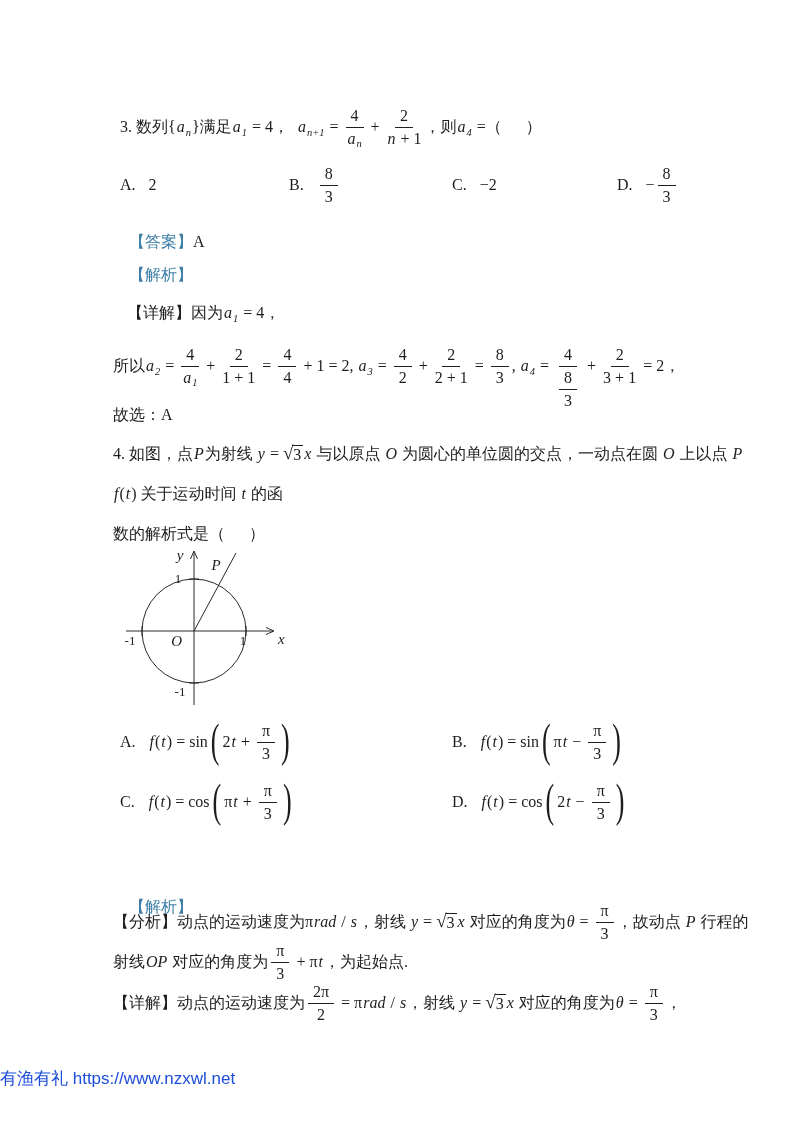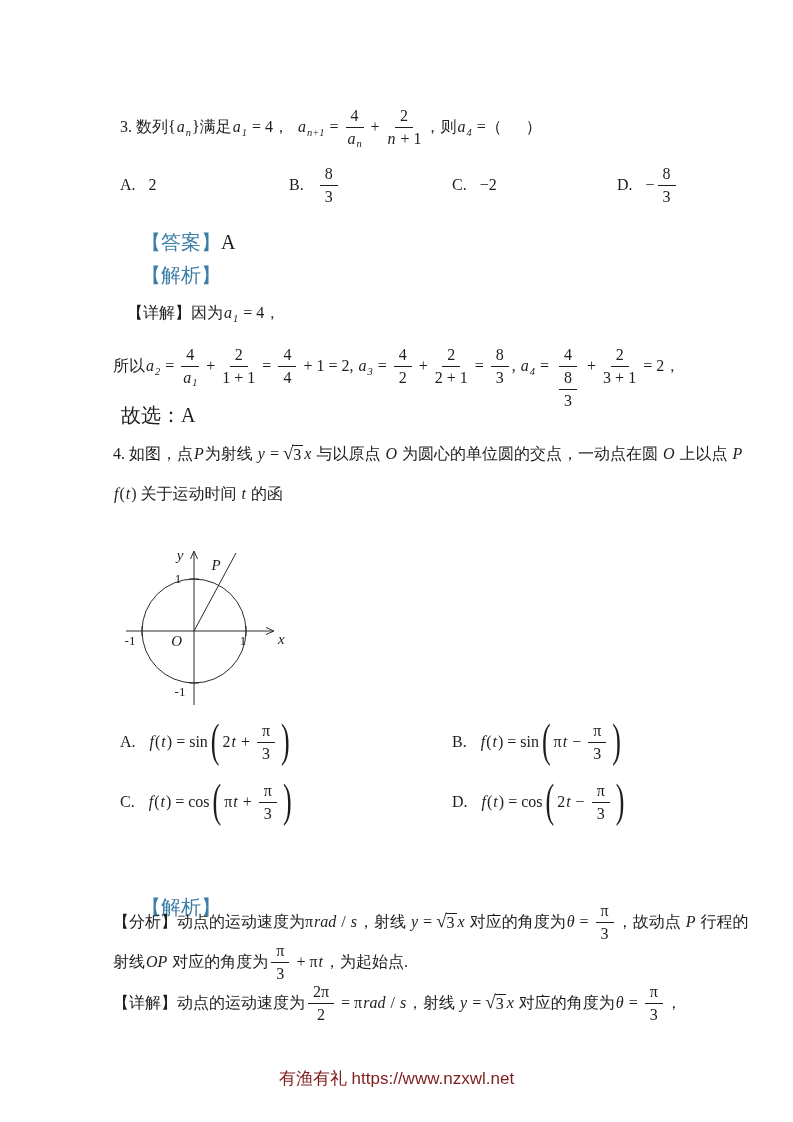--- a/index.html
+++ b/index.html
@@ -1,19 +1,19 @@
 <!DOCTYPE html>
 <html><head>
 <meta charset="utf-8">
 <style>
   html,body{margin:0;padding:0;background:#ffffff;}
   .page{position:relative;width:793px;height:1122px;background:#fff;overflow:hidden;
         font-family:"Liberation Serif","DejaVu Serif",serif;color:#1d1d1d;}
   
-  .textline{position:absolute;left:121px;font-size:20px;white-space:pre;line-height:22px;}
+  .textline{position:absolute;left:113px;font-size:16px;white-space:pre;line-height:22px;}
   .tag{color:#3d7ea6;}
   
   .mline{position:absolute;display:flex;align-items:center;white-space:pre;font-size:16px;justify-content:center;}
   .mtxt{font-family:"Liberation Serif","DejaVu Serif",serif;}
   .mi{font-style:italic;padding:0 1px;font-family:"Liberation Serif","DejaVu Serif",serif;}
   .msub{font-style:italic;font-size:10.5px;position:relative;top:5px;margin-right:1px;}
   .frac{display:inline-flex;flex-direction:column;align-items:center;margin:0 3px;line-height:1.25;}
   .frac .num{display:flex;justify-content:center;align-items:center;white-space:pre;
              padding:0 5px 1px;border-bottom:1px solid #1d1d1d;}
   .frac .den{display:flex;justify-content:center;align-items:center;white-space:pre;padding-top:1px;}
@@ -26,22 +26,22 @@
   
   .optrow{position:absolute;left:0;top:0;width:793px;}
   .opt{position:absolute;display:flex;align-items:center;white-space:pre;font-size:16px;}
   .olabel{margin-right:13px;font-family:"Liberation Serif","DejaVu Serif",serif;}
   
   .diagram{position:absolute;left:112px;top:543px;}
   .diagram text{font-family:"Liberation Serif","DejaVu Serif",serif;fill:#222;}
   .dlab{font-style:italic;font-size:15px;}
   .dnum{font-size:13px;}
   
-  .footer{position:absolute;top:1067px;left:0;width:793px;text-align:center;
-          font-family:"Liberation Sans","DejaVu Sans",sans-serif;font-size:17px;color:#7f1d1d;}
+  .footer{position:absolute;top:1067px;left:0;width:793px;text-align:left;
+          font-family:"Liberation Sans","DejaVu Sans",sans-serif;font-size:17px;color:#1d4ed8;}
 </style>
 </head>
 <body>
 
 <div class="page">
 
   <div class="mline" style="left:120px;top:96px;height:62px;"><span class="mtxt">3. 数列</span><span class="mtxt">{</span><span class="mi">a</span><span class="msub">n</span><span class="mtxt">}</span><span class="mtxt">满足</span><span class="mi">a</span><span class="msub">1</span><span class="mtxt"> = 4，  </span><span class="mi">a</span><span class="msub">n+1</span><span class="mtxt"> = </span><span class="frac"><span class="num"><span class="mtxt">4</span></span><span class="den"><span class="mi">a</span><span class="msub">n</span></span></span><span class="mtxt"> + </span><span class="frac"><span class="num"><span class="mtxt">2</span></span><span class="den"><span class="mi">n</span><span class="mtxt"> + 1</span></span></span><span class="mtxt">，则</span><span class="mi">a</span><span class="msub">4</span><span class="mtxt"> =（      ）</span></div>
 
   <div class="optrow" style="top:161px;height:48px;">
     <div class="opt" style="left:120px;top:0;height:48px;">
@@ -67,20 +67,21 @@
   </div>
   <div class="textline" style="top:242px;">
     <span class="tag">【解析】</span>
   </div>
   <div class="mline" style="left:113px;top:300px;height:26px;margin-left:14px;"><span class="mtxt">【详解】因为</span><span class="mi">a</span><span class="msub">1</span><span class="mtxt"> = 4，</span></div>
   <div class="mline" style="left:113px;top:331px;height:70px;"><span class="mtxt">所以</span><span class="mi">a</span><span class="msub">2</span><span class="mtxt"> = </span><span class="frac"><span class="num"><span class="mtxt">4</span></span><span class="den"><span class="mi">a</span><span class="msub">1</span></span></span><span class="mtxt"> + </span><span class="frac"><span class="num"><span class="mtxt">2</span></span><span class="den"><span class="mtxt">1 + 1</span></span></span><span class="mtxt"> = </span><span class="frac"><span class="num"><span class="mtxt">4</span></span><span class="den"><span class="mtxt">4</span></span></span><span class="mtxt"> + 1 = 2, </span><span class="mi">a</span><span class="msub">3</span><span class="mtxt"> = </span><span class="frac"><span class="num"><span class="mtxt">4</span></span><span class="den"><span class="mtxt">2</span></span></span><span class="mtxt"> + </span><span class="frac"><span class="num"><span class="mtxt">2</span></span><span class="den"><span class="mtxt">2 + 1</span></span></span><span class="mtxt"> = </span><span class="frac"><span class="num"><span class="mtxt">8</span></span><span class="den"><span class="mtxt">3</span></span></span><span class="mtxt">, </span><span class="mi">a</span><span class="msub">4</span><span class="mtxt"> = </span><span class="frac tall"><span class="num"><span class="mtxt">4</span></span><span class="den"><span class="frac"><span class="num"><span class="mtxt">8</span></span><span class="den"><span class="mtxt">3</span></span></span></span></span><span class="mtxt"> + </span><span class="frac"><span class="num"><span class="mtxt">2</span></span><span class="den"><span class="mtxt">3 + 1</span></span></span><span class="mtxt"> = 2，</span></div>
   <div class="textline" style="top:404px;">故选：A</div>
 
   <div class="mline" style="left:113px;top:441px;height:26px;"><span class="mtxt">4. 如图，点</span><span class="mi">P</span><span class="mtxt">为射线 </span><span class="mi">y</span><span class="mtxt"> = </span><span class="sqrt"><span class="rad">√</span><span class="rbody">3</span></span><span class="mi">x</span><span class="mtxt"> 与以原点 </span><span class="mi">O</span><span class="mtxt"> 为圆心的单位圆的交点，一动点在圆 </span><span class="mi">O</span><span class="mtxt"> 上以点 </span><span class="mi">P</span></div>
   <div class="mline" style="left:113px;top:481px;height:26px;"><span class="mi">f</span><span class="mtxt">(</span><span class="mi">t</span><span class="mtxt">)</span><span class="mtxt"> 关于运动时间 </span><span class="mi">t</span><span class="mtxt"> 的函</span></div>
+  <div class="mline" style="left:113px;top:521px;height:26px;"><span class="mtxt">数的解析式是（      ）</span></div>
 
   <svg class="diagram" width="175" height="175" viewBox="0 0 175 175">
     <circle cx="82" cy="88" r="52" fill="none" stroke="#2a2a2a" stroke-width="1"></circle>
 
     <line x1="14" y1="88" x2="161" y2="88" stroke="#2a2a2a" stroke-width="1"></line>
     <line x1="82" y1="162" x2="82" y2="9" stroke="#2a2a2a" stroke-width="1"></line>
     <polyline points="154,84.5 162,88 154,91.5" fill="none" stroke="#2a2a2a" stroke-width="1"></polyline>
     <polyline points="78.5,16 82,8 85.5,16" fill="none" stroke="#2a2a2a" stroke-width="1"></polyline>
 
     <line x1="82" y1="88" x2="124" y2="10" stroke="#2a2a2a" stroke-width="1"></line>

